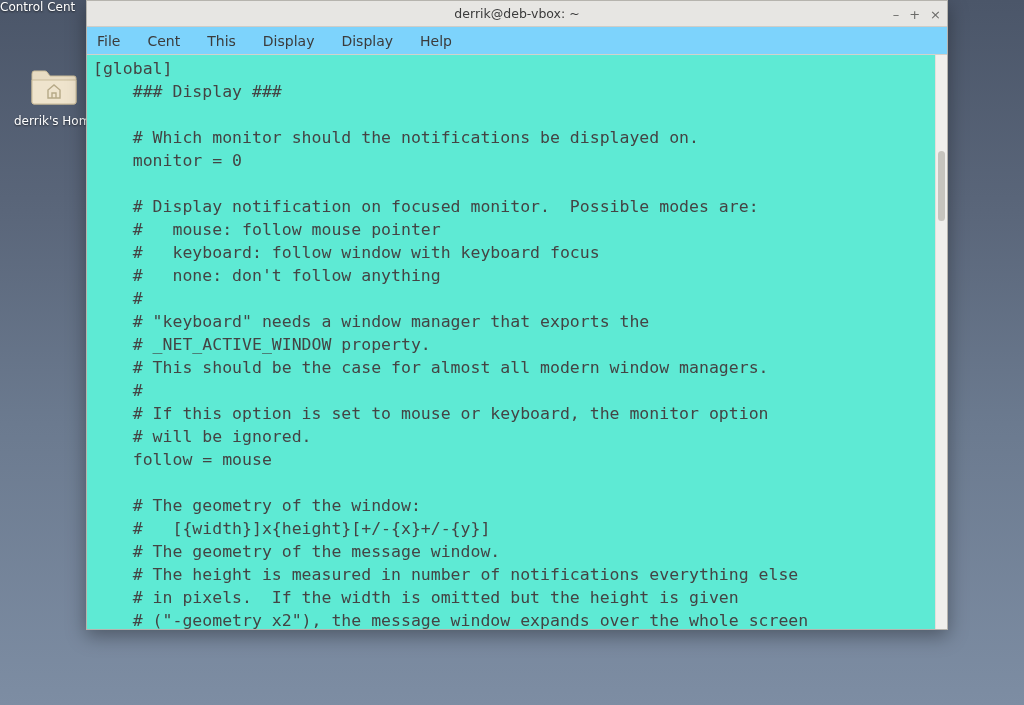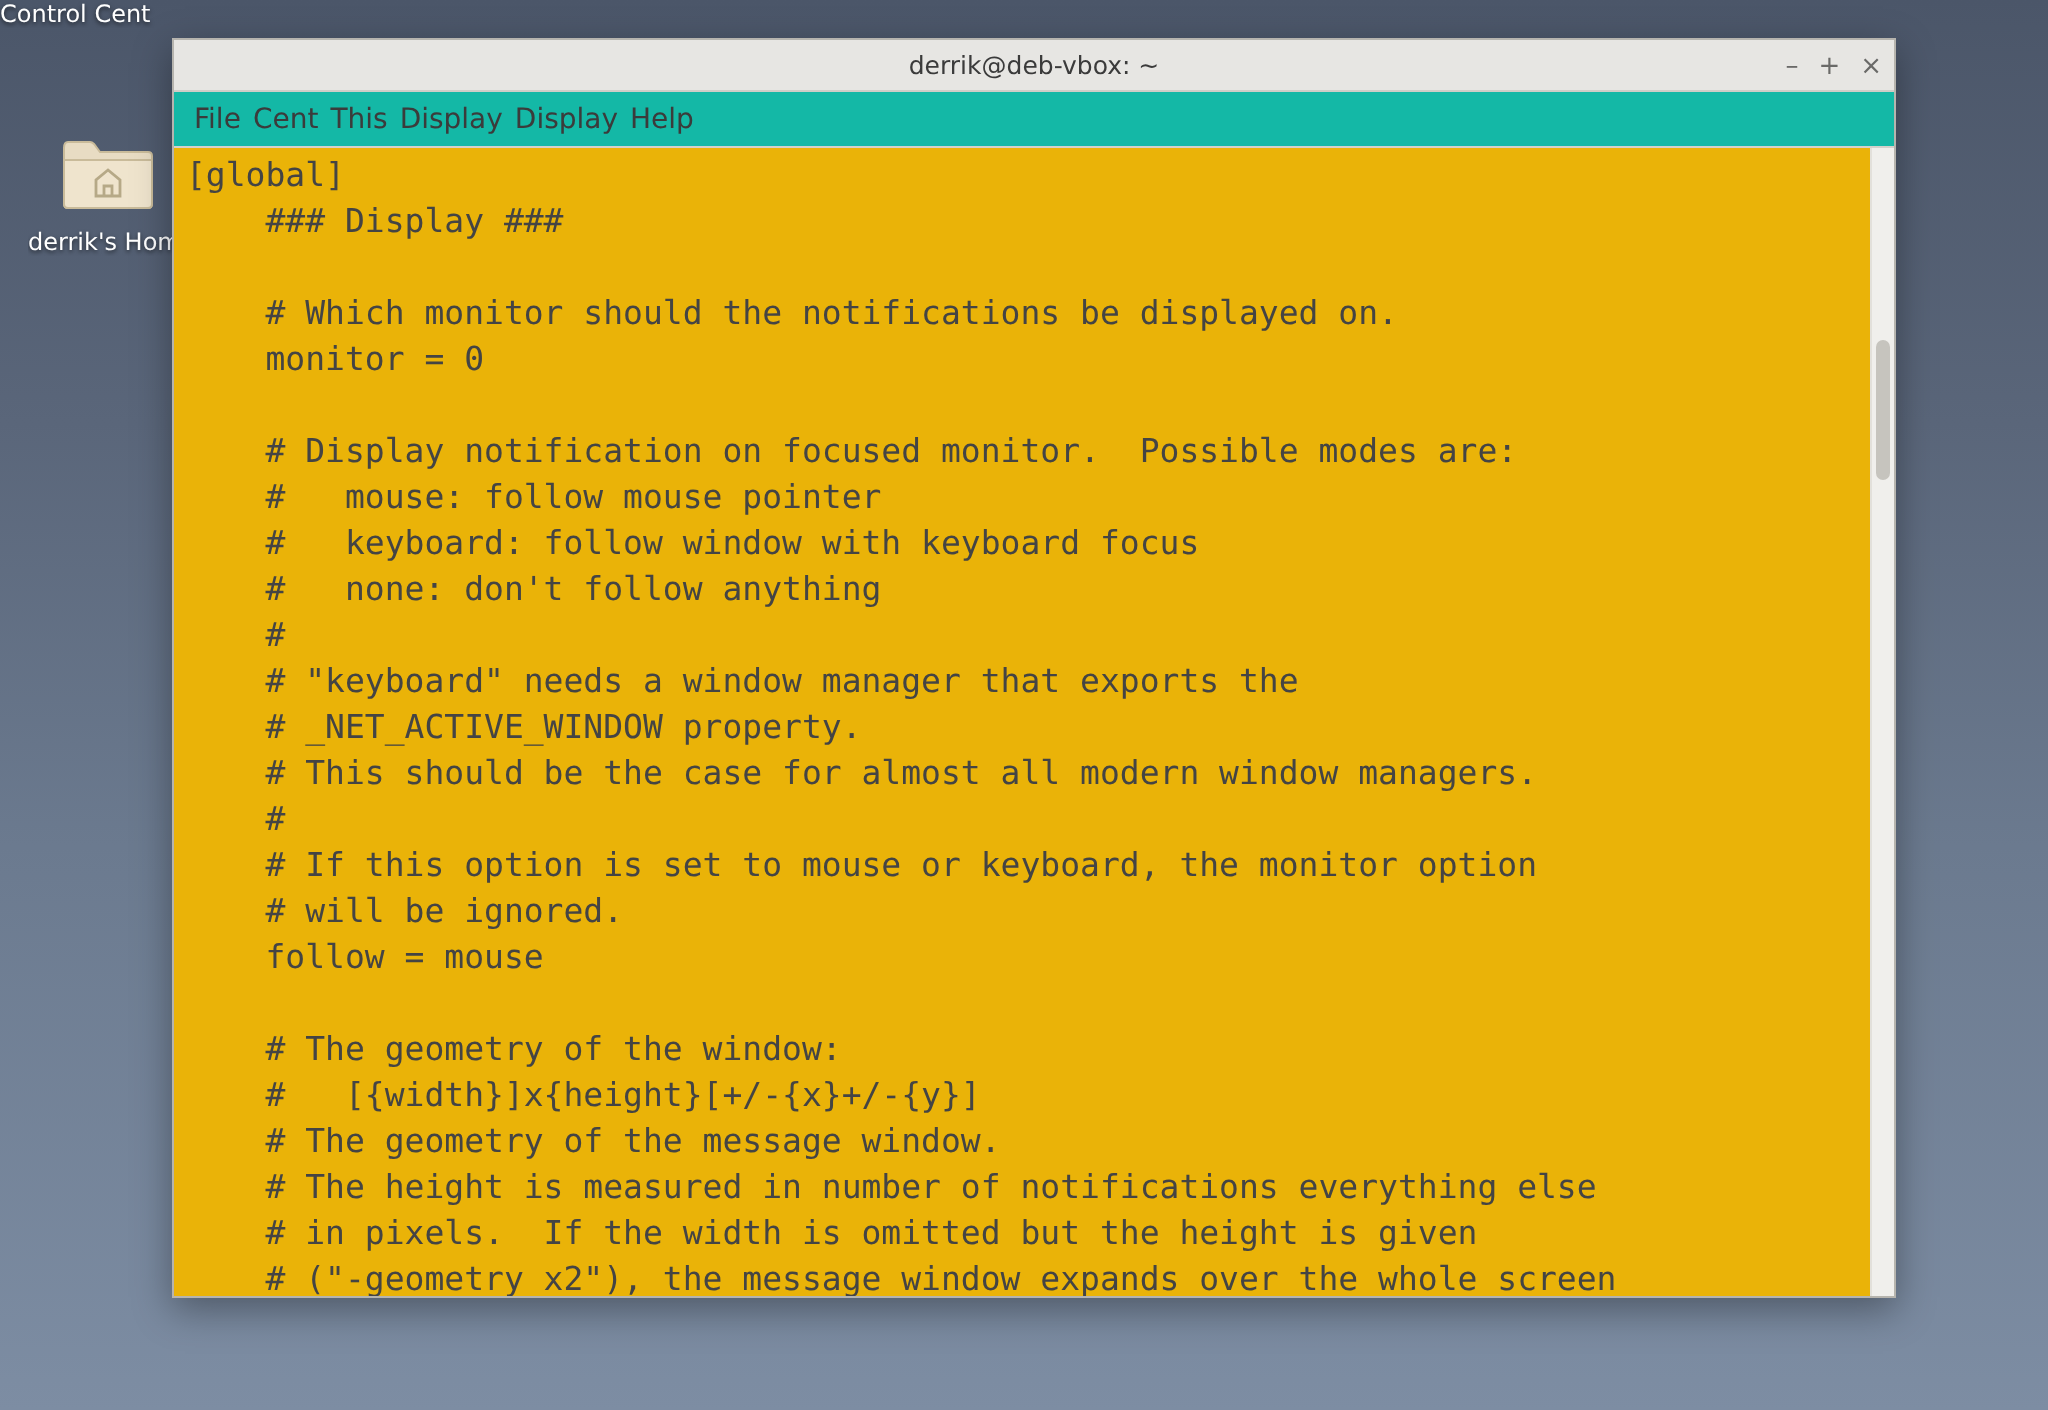--- a/index.html
+++ b/index.html
@@ -26,52 +26,52 @@
   .desktop-icon.home { left: 14px; top: 62px; }
   .desktop-icon span.lbl { display:block; white-space:nowrap; overflow:hidden; }
   
   .window {
     position: absolute;
     left: 86px; top: 0;
     width: 862px; height: 630px;
     background: #f3f3f2;
     border: 1px solid #b6b4ae;
     box-shadow: 0 6px 18px rgba(0,0,0,0.35);
-    display: flex; flex-direction: column; margin-top: 19px;
+    display: flex; flex-direction: column;
   }
   .titlebar {
     height: 26px;
     background: #e7e6e3;
     border-bottom: 1px solid #cfcdc7;
     display: flex; align-items: center; justify-content: center;
     position: relative;
     color: #3b3b3b;
     font-size: 12.5px;
   }
   .titlebar .title { font-weight: 500; }
   .win-controls {
     position: absolute; right: 6px; top: 0; height: 26px;
     display: flex; align-items: center; gap: 10px;
     color: #6a6a68; font-size: 13px;
   }
   .win-controls span { cursor: default; line-height: 1; }
   .menubar {
     height: 28px;
-    background: #14b8a6;
+    background: #7dd3fc;
     border-bottom: 1px solid #d3d1cb;
     display: flex; align-items: center;
     padding: 0 10px;
-    gap: 6px;
+    gap: 27px;
     color: #3b3b3b;
     font-size: 14px;
   }
   .menubar .menu-item { cursor: default; }
   .term-body {
     flex: 1;
-    background: #eab308;
+    background: #5eead4;
     position: relative;
     overflow: hidden;
     display: flex;
   }
   .term-pre {
     flex: 1;
     padding: 2px 6px 0 6px;
     font-family: "DejaVu Sans Mono", "Liberation Mono", monospace;
     font-size: 16.5px;
     line-height: 23px;

